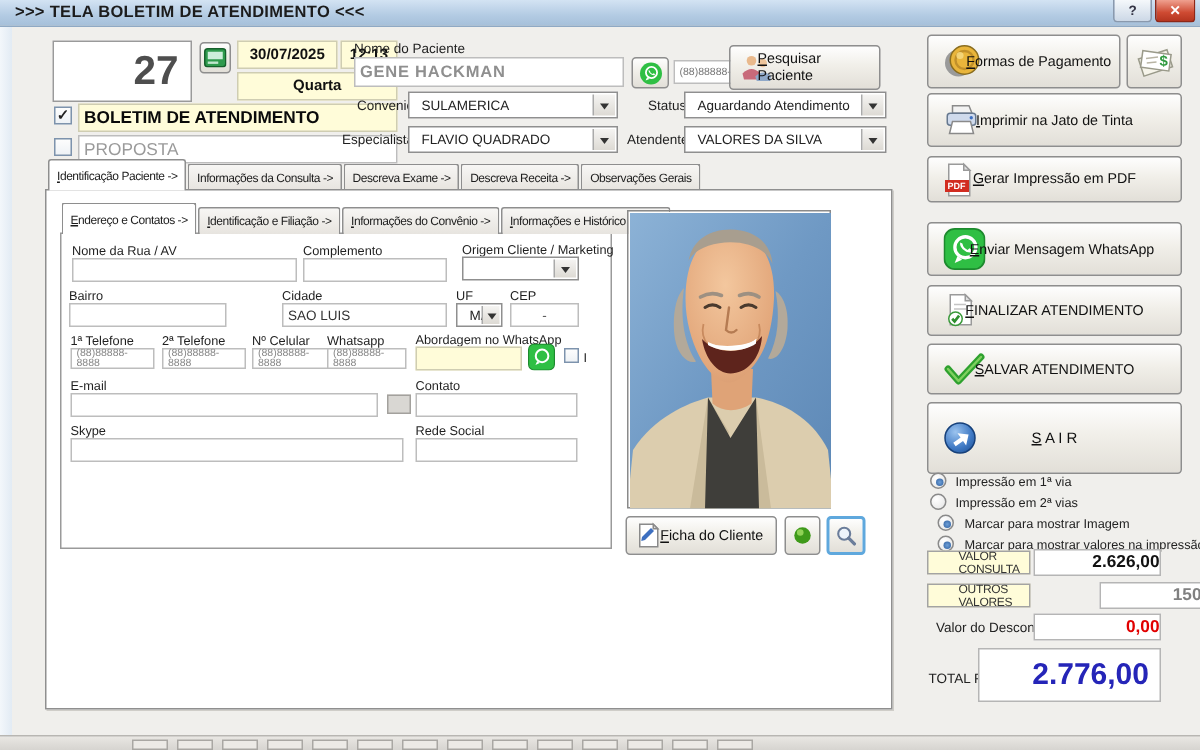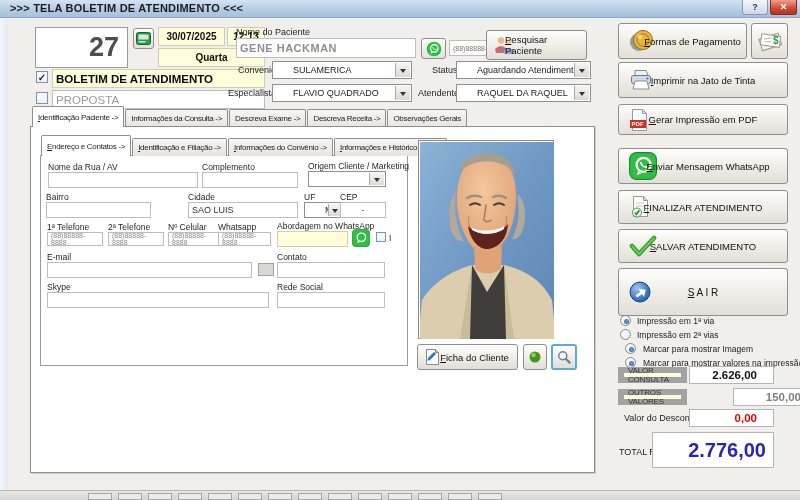--- a/index.html
+++ b/index.html
@@ -29,36 +29,36 @@
   .btn .cap{position:relative;z-index:2;}
   .sideico{position:absolute;left:10px;top:50%;transform:translateY(-50%);}
   .tab{height:17px;background:linear-gradient(#f7f6f4,#e7e4df);border:1px solid #8e8e8e;
     border-bottom:none;border-radius:2px 2px 0 0;font-size:8px;letter-spacing:-0.3px;
     display:flex;align-items:center;padding:0 5px;color:#1d1d1d;margin-right:1px;white-space:nowrap;}
   .tab.active{background:#fff;height:20px;margin-top:-3px;z-index:5;font-weight:normal;}
   .tab.hl{background:linear-gradient(#e3f2fd,#bcdcf5);}
   .tabstrip{display:flex;align-items:flex-end;}
   .page{background:#fff;border:1px solid #8f8f8f;box-shadow:1px 1px 0 #cfcdc8;}
   .dd{background:#fff;border:1px solid #8f8f8f;font-size:9px;color:#222;display:flex;
-    align-items:center;padding:0 16px 0 20px;white-space:nowrap;overflow:hidden;}
+    align-items:center;padding:0 16px 0 8px;white-space:nowrap;overflow:hidden;}
   .dd .arrow{position:absolute;right:1px;top:1px;bottom:1px;width:14px;
     background:linear-gradient(#f5f4f2,#dddad4);border-left:1px solid #aaa;
     display:flex;align-items:center;justify-content:center;}
   .dd .arrow::after{content:'';border:3px solid transparent;border-top:4px solid #333;margin-top:4px;}
   .chk{width:12px;height:12px;background:linear-gradient(#fdfdfd,#eef2f6);border:1px solid #7d93ad;
     font-size:10px;line-height:11px;text-align:center;color:#222;font-weight:bold;}
   .radio{width:11px;height:11px;border-radius:50%;border:1px solid #8a8a8a;
     background:radial-gradient(circle at 35% 30%,#fff,#e4e4e4);}
   .radio.sel::after{content:'';position:absolute;left:3px;top:3px;width:5px;height:5px;
     border-radius:50%;background:radial-gradient(#6fa0d8,#2d5e9e);}
   .rlabel{font-size:8.5px;color:#222;white-space:nowrap;}
-  .ylab{background:var(--yellow,#fffcd9);border:6px solid #a3a3a3;font-size:8px;color:#333;
-    display:flex;align-items:center;padding-left:4px;letter-spacing:-0.2px;}
+  .ylab{background:var(--yellow,#fffcd9);border:1px solid #a3a3a3;font-size:8px;color:#333;
+    display:flex;align-items:center;padding-left:20px;letter-spacing:-0.2px;}
   .valbox{background:#fff;border:1px solid #b5b5b5;display:flex;align-items:center;
-    justify-content:flex-end;padding-right:16px;font-weight:bold;font-size:11.5px;}
+    justify-content:flex-end;padding-right:0;font-weight:bold;font-size:11.5px;}
   .bigtotal{color:var(--total-blue,#2525b8);font-size:20px;font-weight:bold;}
   .red{color:var(--red,#e10000);}
   .gray{color:#808080;margin-left:44px;}
   .bottombar{left:0;top:490px;width:800px;height:10px;background:linear-gradient(#e9e7e3,#d6d4d0);
     border-top:1px solid #b8b6b2;}
   .tbbox{top:493px;width:24px;height:7px;background:#eceae6;border:1px solid #a9a7a3;}
   u{text-decoration:underline;}
 </style>
 </head>
 <body>
@@ -121,21 +121,21 @@
     <span>FLAVIO QUADRADO</span>
     <span class="arrow"></span>
   </div>
   <div class="abs lbl" style="left:432px;top:65px;">Status</div>
   <div class="abs dd" style="left:456px;top:61px;width:135px;height:18px;">
     <span>Aguardando Atendimento</span>
     <span class="arrow"></span>
   </div>
   <div class="abs lbl" style="left:418px;top:88px;">Atendente</div>
   <div class="abs dd" style="left:456px;top:84px;width:135px;height:18px;">
-    <span>RAQUEL DA RAQUEL</span>
+    <span>VALORES DA SILVA</span>
     <span class="arrow"></span>
   </div>
 
   <div class="abs tabstrip" style="left:32px;top:110px;height:17px;">
     <div class="tab active">
         <span><u>I</u>dentificação Paciente -&gt;</span>
       </div>
     <div class="tab">
         <span>Informações da Consulta -&gt;</span>
       </div>

